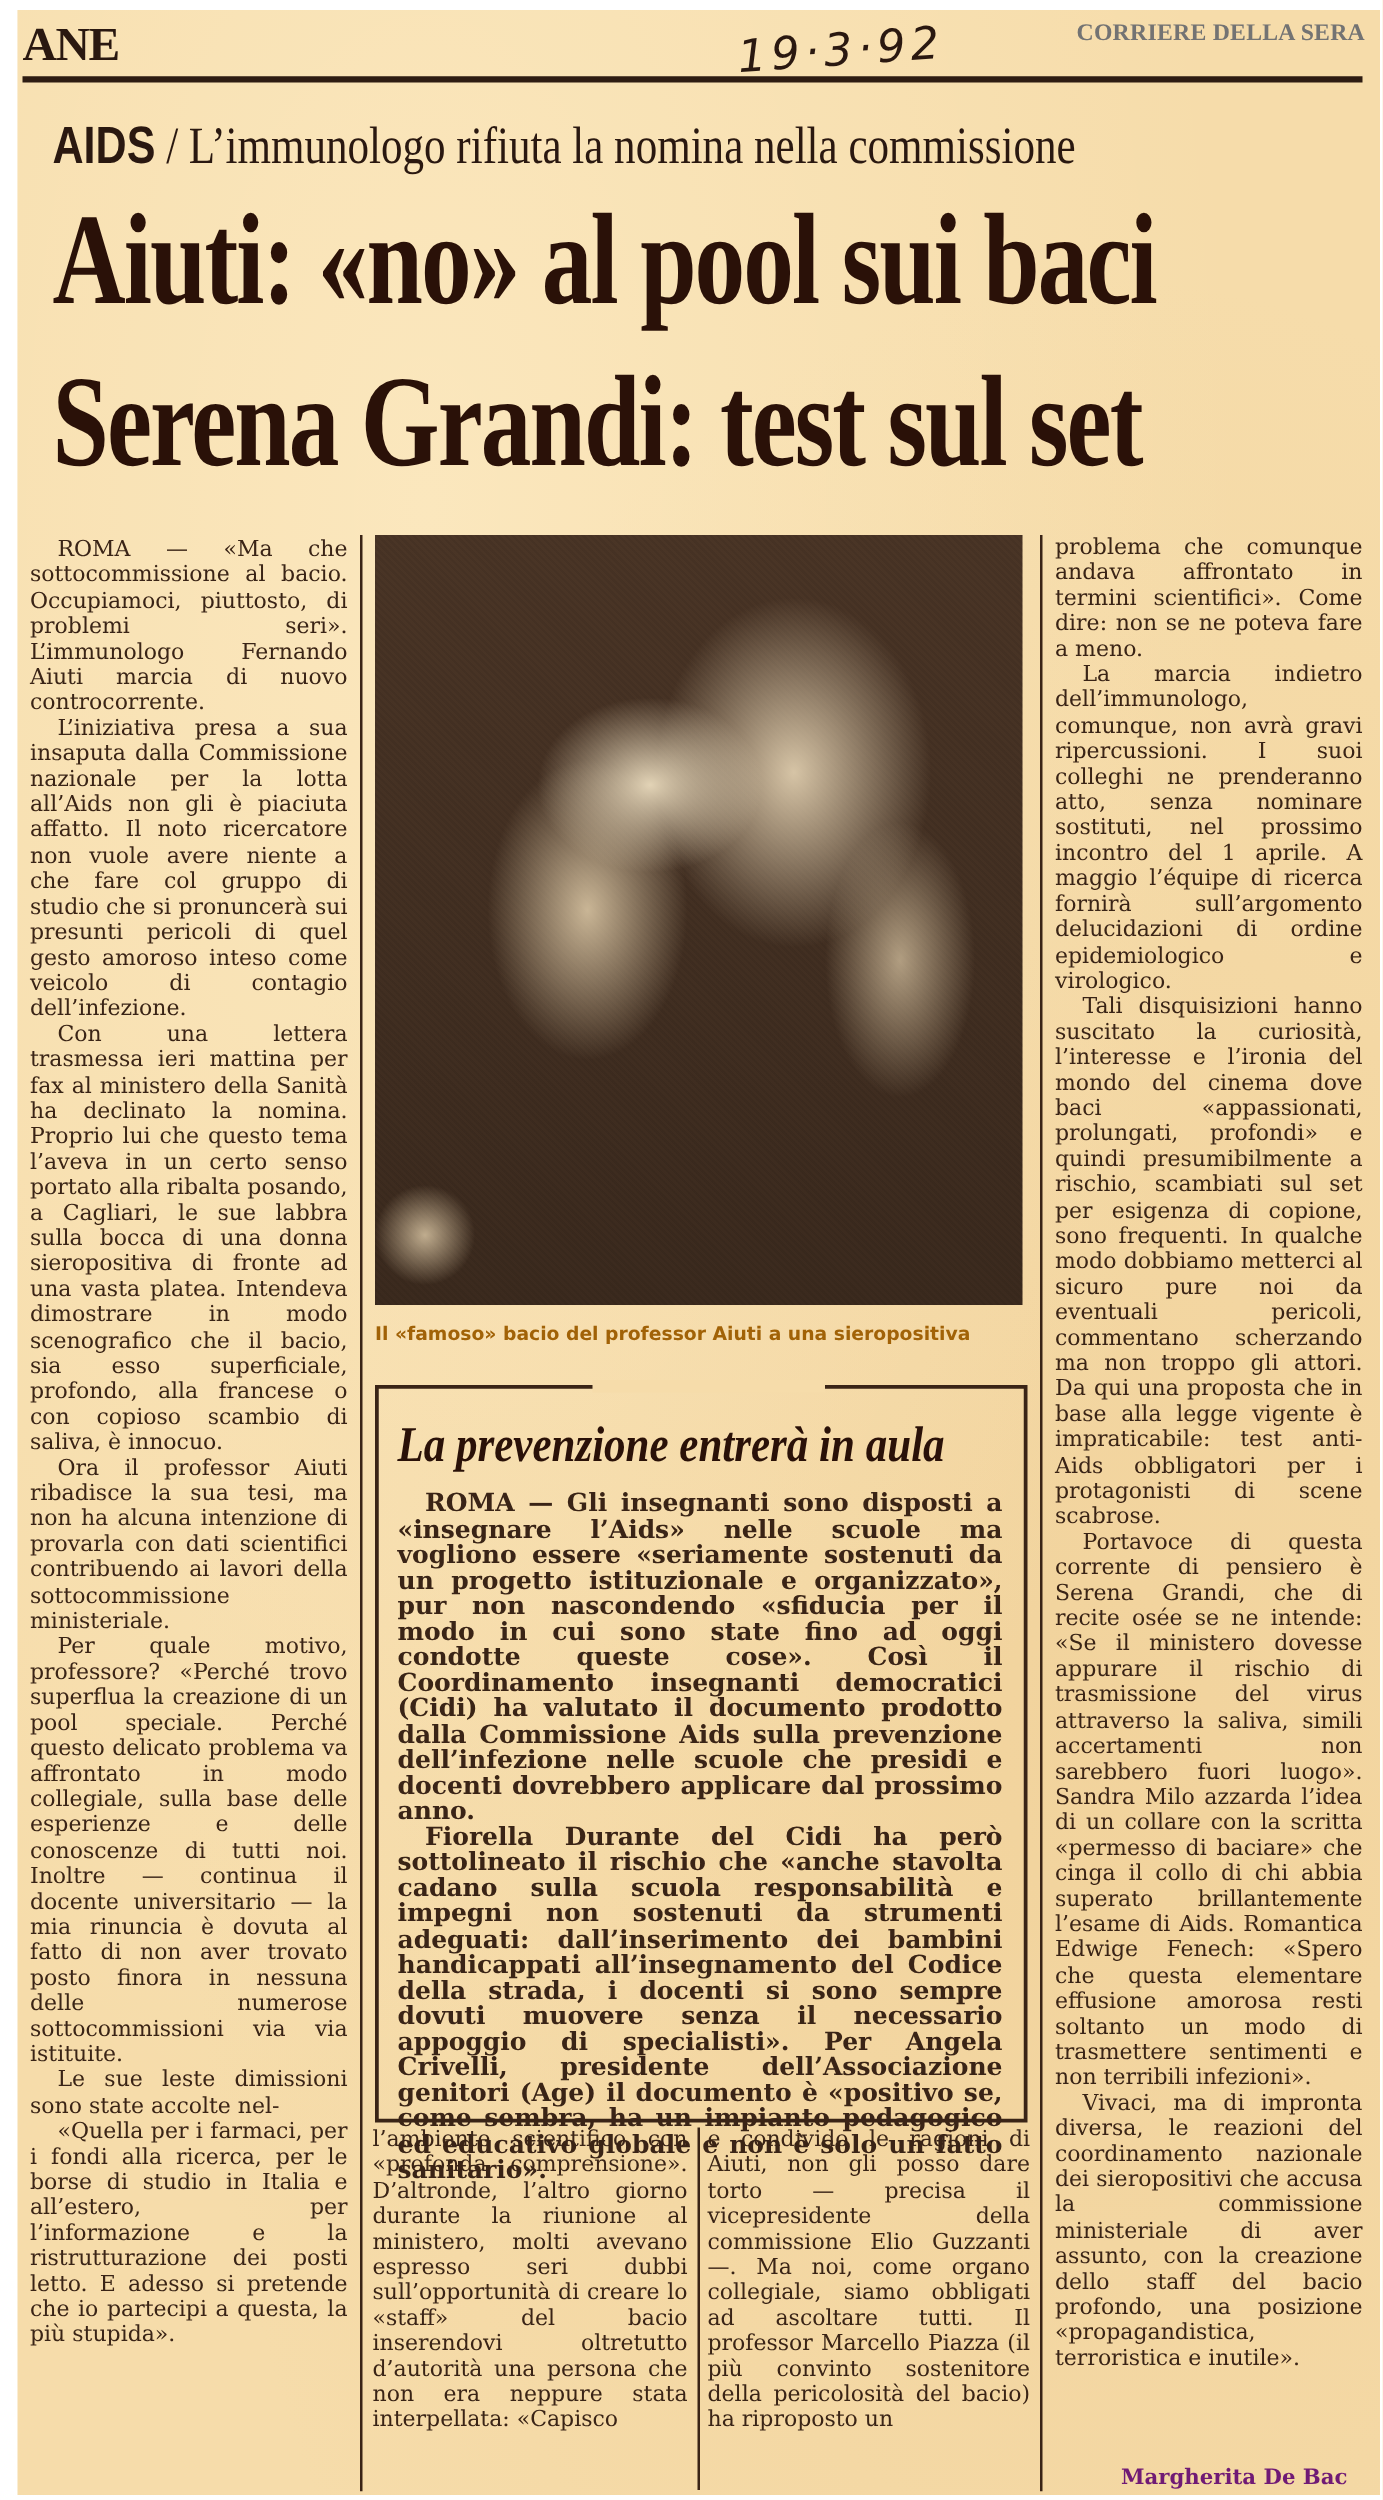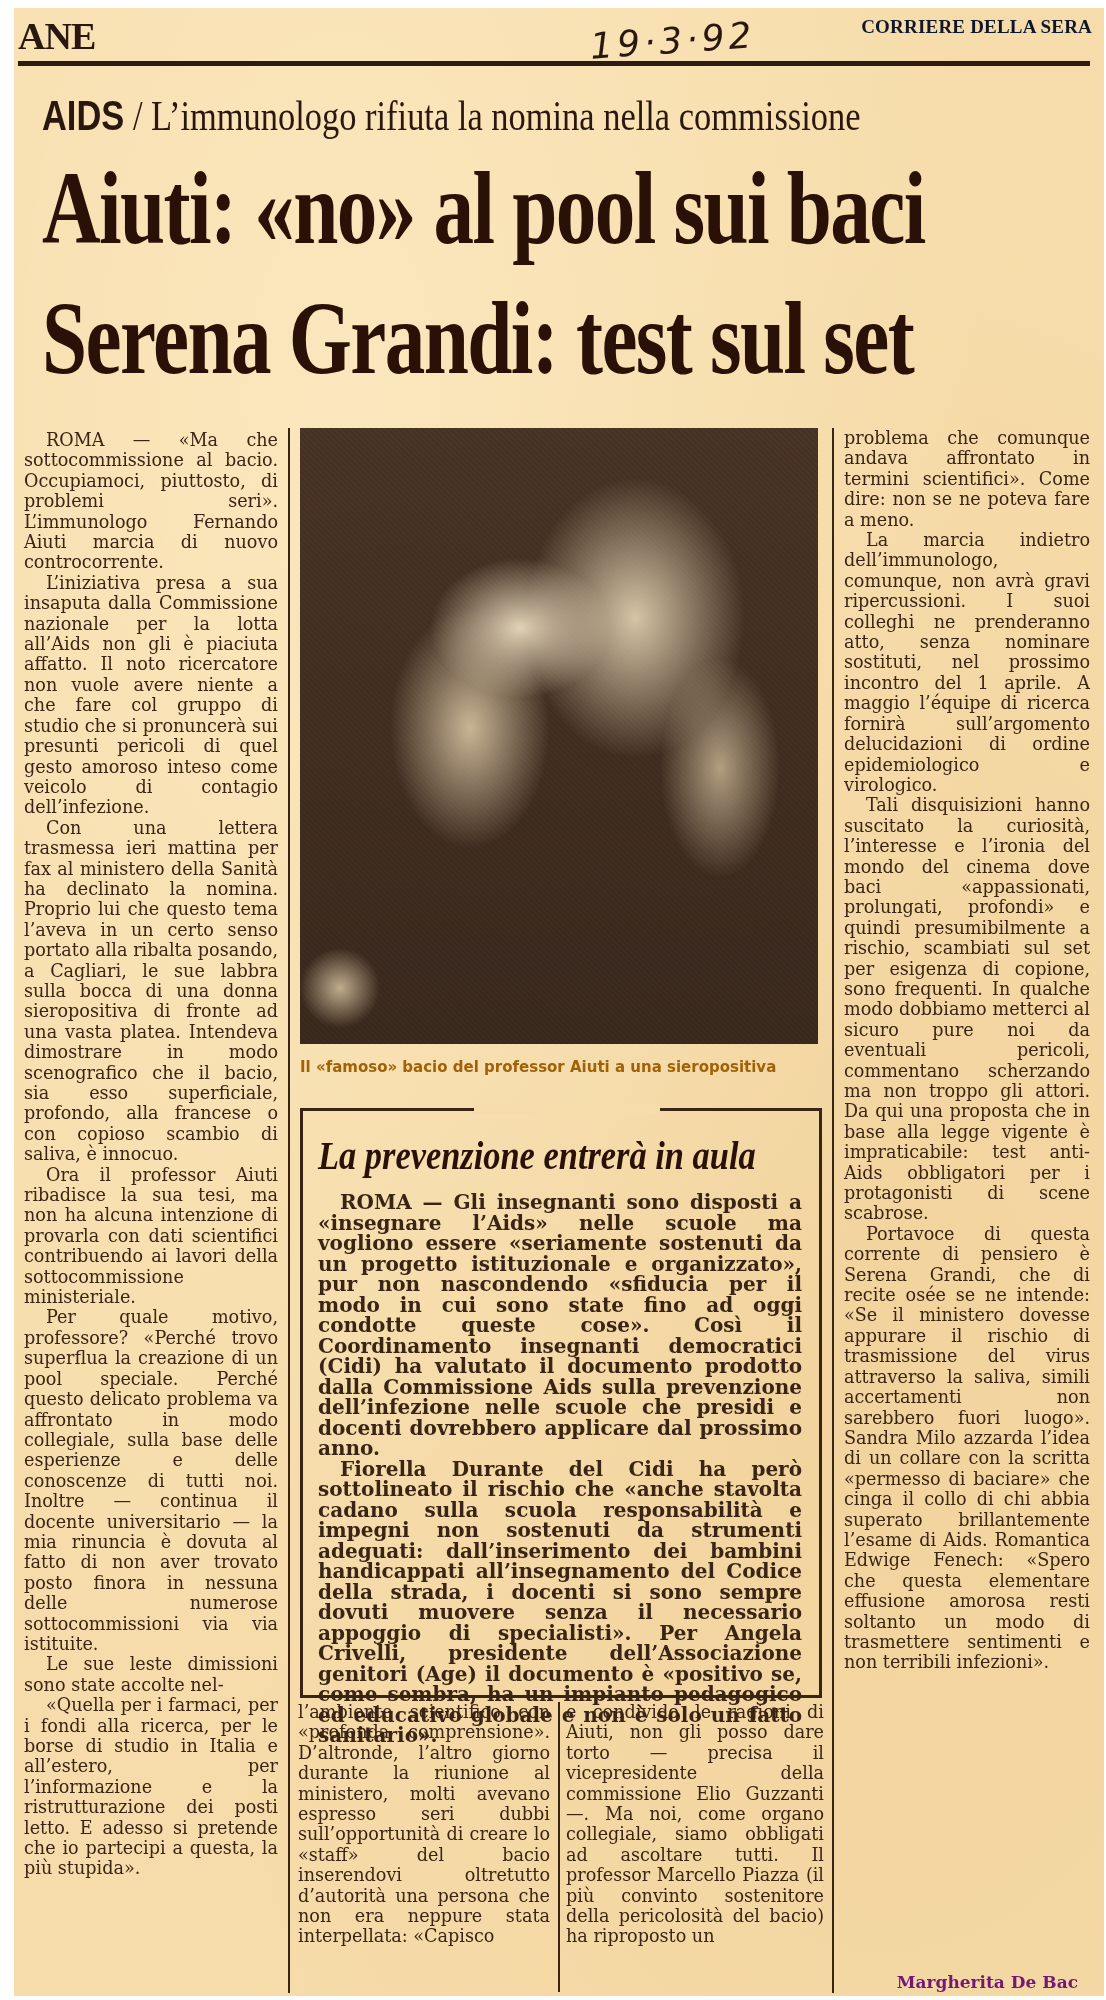--- a/index.html
+++ b/index.html
@@ -5,21 +5,21 @@
   html, body { margin: 0; padding: 0; background: #ffffff; }
   body { width: 1106px; height: 2000px; position: relative; overflow: hidden; font-family: "DejaVu Serif", serif; color: #3a2416; }
   .paper {
     position: absolute; left: 14px; top: 8px; width: 1090px; height: 1988px;
     background: #f6dcaa;
     background-image: radial-gradient(ellipse at 30% 20%, rgba(255,240,205,0.55), rgba(255,240,205,0) 60%),
                       radial-gradient(ellipse at 80% 70%, rgba(236,200,140,0.45), rgba(236,200,140,0) 60%);
   }
   .section-tag { position: absolute; left: 18px; top: 14px; font-family: "Liberation Serif", serif; font-weight: bold; font-size: 38px; color: #2a1810; letter-spacing: -1px; }
   .date { position: absolute; left: 590px; top: 20px; font-family: "DejaVu Sans", sans-serif; font-size: 36px; color: #2a1810; font-style: italic; transform: rotate(-4deg); letter-spacing: 4px; }
-  .paper-name { position: absolute; right: 14px; top: 16px; font-family: "Liberation Serif", serif; font-weight: bold; font-size: 19px; color: #0f172a; letter-spacing: 0.2px; }
+  .paper-name { position: absolute; right: 14px; top: 16px; font-family: "Liberation Serif", serif; font-weight: bold; font-size: 19px; color: #737373; letter-spacing: 0.2px; }
   .top-rule { position: absolute; left: 18px; top: 61px; width: 1072px; height: 5px; background: #2e1c12; }
   .kicker { position: absolute; left: 42px; top: 92px; font-family: "Liberation Serif", serif; font-size: 42px; color: #2a1810; white-space: nowrap; transform: scaleX(0.82); transform-origin: left top; }
   .kicker .tag { font-family: "Liberation Sans", sans-serif; font-weight: bold; }
   .headline { position: absolute; left: 42px; font-family: "Liberation Serif", serif; font-weight: bold; color: #2a1108; white-space: nowrap; transform-origin: left top; letter-spacing: -2px; }
   .h1 { top: 148px; font-size: 104px; transform: scaleX(0.78); }
   .h2 { top: 278px; font-size: 104px; transform: scaleX(0.78); }
 
   .col { position: absolute; font-family: "DejaVu Serif", serif; font-size: 17.6px; line-height: 20.4px; color: #3a2416; text-align: justify; hyphens: manual; }
   .col p { margin: 0; text-indent: 22px; }
   .col p.first { text-indent: 22px; }
@@ -94,14 +94,15 @@
 <div class="col col3b">
   <p style="text-indent:0">e condivido le ragioni di Aiuti, non gli posso dare torto — precisa il vicepresidente della commissione Elio Guzzanti —. Ma noi, come organo collegiale, siamo obbligati ad ascoltare tutti. Il professor Marcello Piazza (il più convinto sostenitore della pericolosità del bacio) ha riproposto un</p>
 </div>
 <div class="vrule" style="left:832px; top:428px; height:1565px;"></div>
 
 <div class="col col4">
   <p style="text-indent:0">problema che comunque andava affrontato in termini scientifici». Come dire: non se ne poteva fare a meno.</p>
   <p>La marcia indietro dell’immunologo, comunque, non avrà gravi ripercussioni. I suoi colleghi ne prenderanno atto, senza nominare sostituti, nel prossimo incontro del 1 aprile. A maggio l’équipe di ricerca fornirà sull’argomento delucidazioni di ordine epidemiologico e virologico.</p>
   <p>Tali disquisizioni hanno suscitato la curiosità, l’interesse e l’ironia del mondo del cinema dove baci «appassionati, prolungati, profondi» e quindi presumibilmente a rischio, scambiati sul set per esigenza di copione, sono frequenti. In qualche modo dobbiamo metterci al sicuro pure noi da eventuali pericoli, commentano scherzando ma non troppo gli attori. Da qui una proposta che in base alla legge vigente è impraticabile: test anti-Aids obbligatori per i protagonisti di scene scabrose.</p>
   <p>Portavoce di questa corrente di pensiero è Serena Grandi, che di recite osée se ne intende: «Se il ministero dovesse appurare il rischio di trasmissione del virus attraverso la saliva, simili accertamenti non sarebbero fuori luogo». Sandra Milo azzarda l’idea di un collare con la scritta «permesso di baciare» che cinga il collo di chi abbia superato brillantemente l’esame di Aids. Romantica Edwige Fenech: «Spero che questa elementare effusione amorosa resti soltanto un modo di trasmettere sentimenti e non terribili infezioni».</p>
+  <p>Vivaci, ma di impronta diversa, le reazioni del coordinamento nazionale dei sieropositivi che accusa la commissione ministeriale di aver assunto, con la creazione dello staff del bacio profondo, una posizione «propagandistica, terroristica e inutile».</p>
 </div>
 <div class="byline">Margherita De Bac</div>
 
 </body></html>

